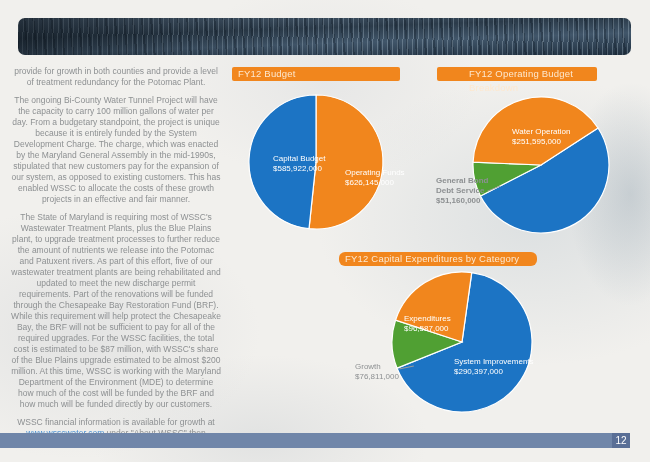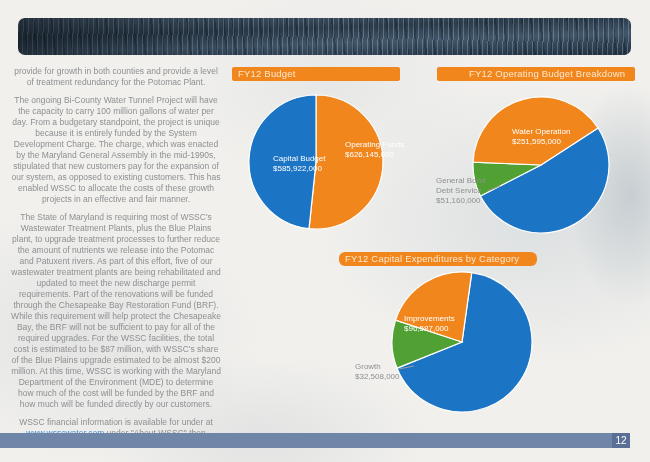--- a/index.html
+++ b/index.html
@@ -51,65 +51,69 @@
 <body>
 
 <div class="page">
 
   <div class="hero"></div>
 
   <div class="col">
     <p>provide for growth in both counties and provide a level of treatment redundancy for the Potomac Plant.</p>
     <p>The ongoing Bi-County Water Tunnel Project will have the capacity to carry 100 million gallons of water per day. From a budgetary standpoint, the project is unique because it is entirely funded by the System Development Charge. The charge, which was enacted by the Maryland General Assembly in the mid-1990s, stipulated that new customers pay for the expansion of our system, as opposed to existing customers.  This has enabled WSSC to allocate the costs of these growth projects in an effective and fair manner.</p>
     <p>The State of Maryland is requiring most of WSSC's Wastewater Treatment Plants, plus the Blue Plains plant, to upgrade treatment processes to further reduce the amount of nutrients we release into the Potomac and Patuxent rivers. As part of this effort, five of our wastewater treatment plants are being rehabilitated and updated to meet the new discharge permit requirements. Part of the renovations will be funded through the Chesapeake Bay Restoration Fund (BRF). While this requirement will help protect the Chesapeake Bay, the BRF will not be sufficient to pay for all of the required upgrades. For the WSSC facilities, the total cost is estimated to be $87 million, with WSSC's share of the Blue Plains upgrade estimated to be almost $200 million. At this time, WSSC is working with the Maryland Department of the Environment (MDE) to determine how much of the cost will be funded by the BRF and how much will be funded directly by our customers.</p>
-    <p><span>WSSC financial information is available for under at </span><span class="link">www.wsscwater.com</span><span> under "About WSSC" then "Financial Information."</span></p>
+    <p><span>WSSC financial information is available for growth at </span><span class="link">www.wsscwater.com</span><span> under "About WSSC" then "Financial Information."</span></p>
   </div>
 
   <div class="chart-title" style="left:232px; top:67px; width:168px;">FY12 Budget</div>
   <div class="pie" style="left:247px; top:93px;"><svg width="138" height="138" viewBox="0 0 138 138">
         <path d="M 69 69 L 69.00 2.00 A 67 67 0 1 1 62.03 135.64 Z" fill="#F1861D" stroke="#ffffff" stroke-width="1.2"></path>
         <path d="M 69 69 L 62.03 135.64 A 67 67 0 0 1 69.00 2.00 Z" fill="#1C74C4" stroke="#ffffff" stroke-width="1.2"></path>
       </svg></div>
   <div class="pie-label" style="left:273px; top:154px;">
     <span>Capital Budget</span>
     <span>$585,922,000</span>
   </div>
-  <div class="pie-label" style="left:345px; top:140px;">
+  <div class="pie-label" style="left:345px; top:168px;">
     <span>Operating Funds</span>
     <span>$626,145,000</span>
   </div>
 
-  <div class="chart-title" style="left:437px; top:67px; width:198px;padding-left:32px;">FY12 Operating Budget Breakdown</div>
+  <div class="chart-title" style="left:437px; top:67px; width:160px;padding-left:32px;">FY12 Operating Budget Breakdown</div>
   <div class="pie" style="left:471px; top:95px;"><svg width="140" height="140" viewBox="0 0 140 140">
         <path d="M 70 70 L 127.03 32.96 A 68 68 0 1 1 9.45 100.94 Z" fill="#1C74C4" stroke="#ffffff" stroke-width="1.2"></path>
         <path d="M 70 70 L 9.45 100.94 A 68 68 0 0 1 2.06 67.22 Z" fill="#50A033" stroke="#ffffff" stroke-width="1.2"></path>
         <path d="M 70 70 L 2.06 67.22 A 68 68 0 0 1 127.03 32.96 Z" fill="#F1861D" stroke="#ffffff" stroke-width="1.2"></path>
       </svg></div>
   <div class="pie-label" style="left:512px; top:127px;">
     <span>Water Operation</span>
     <span>$251,595,000</span>
   </div>
-  <div class="pie-label gray" style="left:436px; top:176px;">
+  <div class="pie-label gray" style="left:436px; top:176px;font-weight:bold;">
     <span style="width:56px;">General Bond Debt Service</span>
     <span>$51,160,000</span>
   </div>
   <div class="pointer-line" style="left:487px; top:188px; width:14px; transform:rotate(-22deg);"></div>
 
   <div class="chart-title" style="left:339px; top:252px; width:198px;border-radius:6px;">FY12 Capital Expenditures by Category</div>
   <div class="pie" style="left:390px; top:270px;"><svg width="144" height="144" viewBox="0 0 144 144">
         <path d="M 72 72 L 81.74 2.68 A 70 70 0 1 1 7.07 98.16 Z" fill="#1C74C4" stroke="#ffffff" stroke-width="1.2"></path>
         <path d="M 72 72 L 7.07 98.16 A 70 70 0 0 1 5.49 50.19 Z" fill="#50A033" stroke="#ffffff" stroke-width="1.2"></path>
         <path d="M 72 72 L 5.49 50.19 A 70 70 0 0 1 81.74 2.68 Z" fill="#F1861D" stroke="#ffffff" stroke-width="1.2"></path>
       </svg></div>
   <div class="pie-label" style="left:404px; top:314px;">
-    <span>Improvements</span>
+    <span>Expenditures</span>
     <span>$96,587,000</span>
+  </div>
+  <div class="pie-label" style="left:454px; top:357px;">
+    <span>System Improvements</span>
+    <span>$290,397,000</span>
   </div>
   <div class="pie-label gray" style="left:355px; top:362px;">
     <span>Growth</span>
-    <span>$32,508,000</span>
+    <span>$76,811,000</span>
   </div>
   <div class="pointer-line" style="left:399px; top:367px; width:15px; transform:rotate(-12deg);"></div>
 
   <div class="footer-bar"></div>
   <div class="page-num-tab">12</div>
 
 </div>
 
 </body></html>

